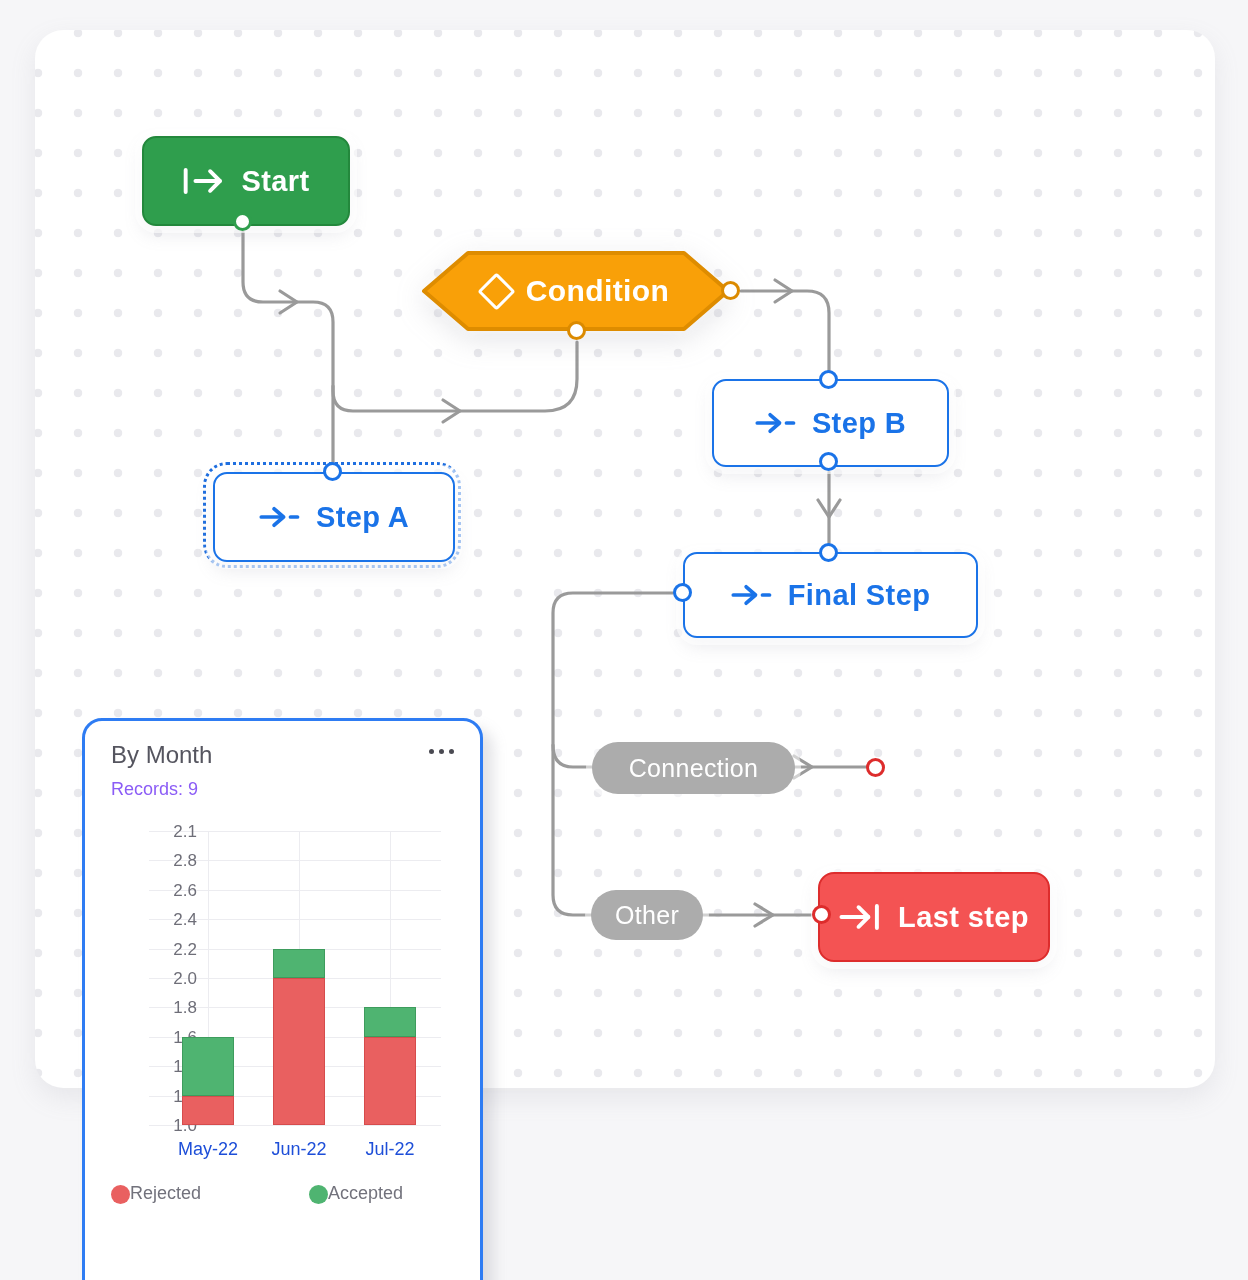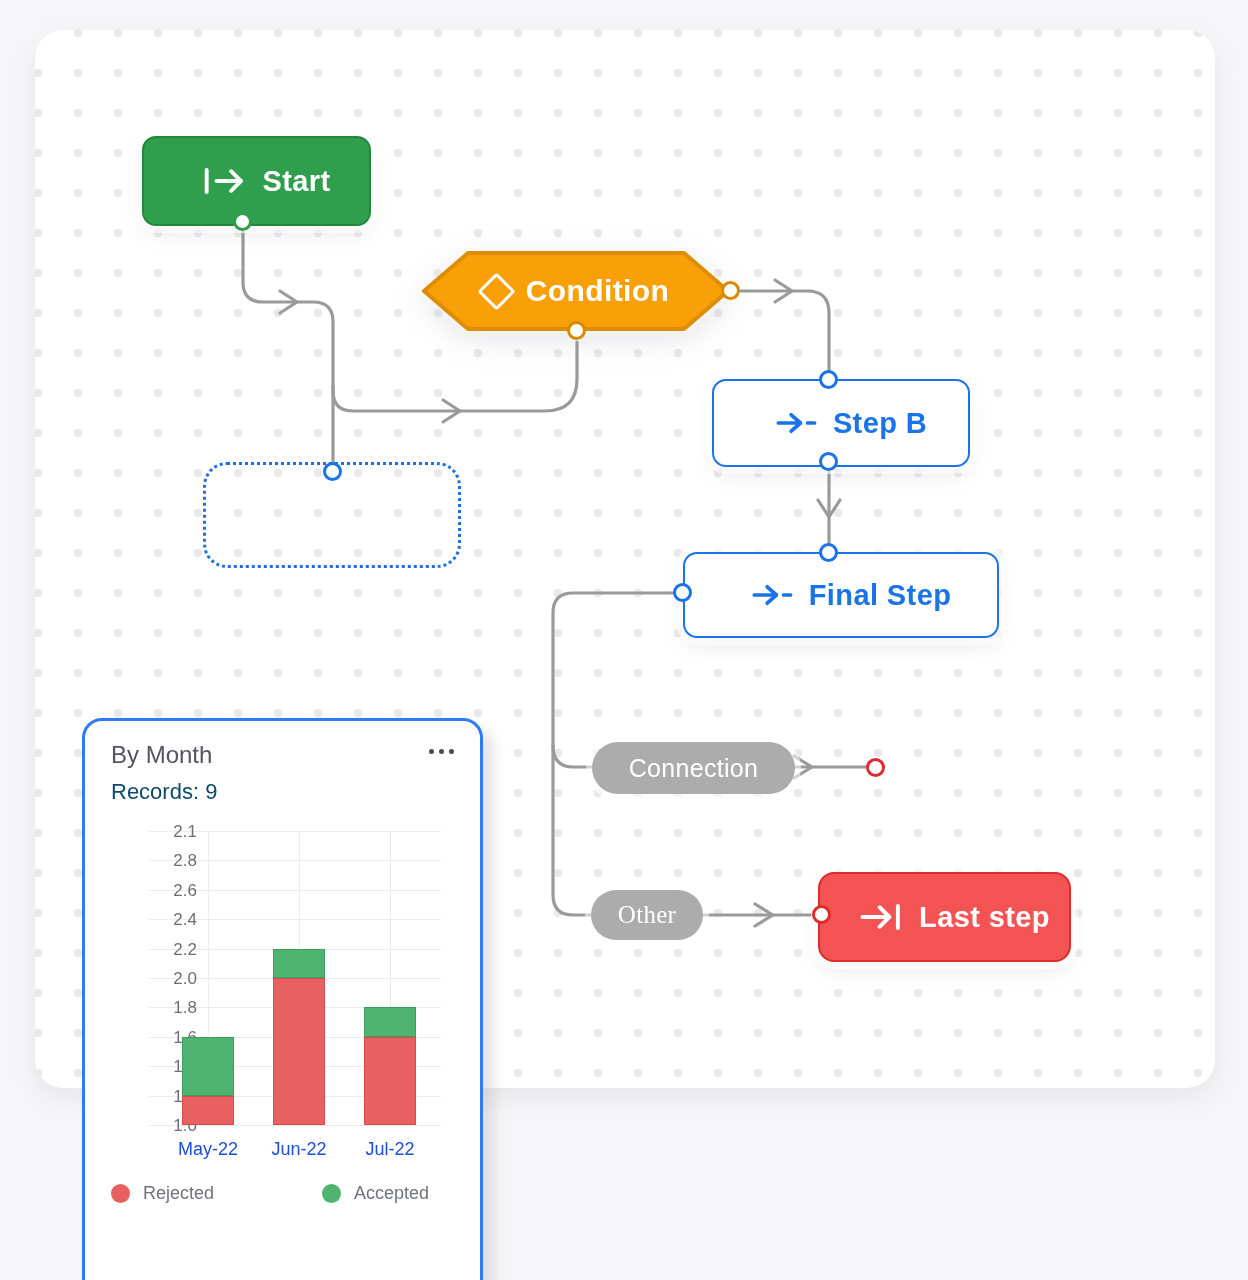--- a/index.html
+++ b/index.html
@@ -19,21 +19,20 @@
   svg.edges{position:absolute;left:0;top:0;z-index:1;}
   svg.edges path{fill:none;stroke:#9a9a9a;stroke-width:3.2;stroke-linecap:round;stroke-linejoin:round;}
 
   
   .flow-node{
     position:absolute;z-index:2;
     display:flex;align-items:center;justify-content:center;gap:15px;
     font-size:29px;font-weight:600;letter-spacing:.4px;
     border-radius:14px;
     box-shadow:0 0 0 7px rgba(255,255,255,.6), 0 8px 18px rgba(140,140,155,.18);
-    padding-left:21px;
   }
   .flow-node .icon{display:flex;align-items:center;}
   .node-start{left:107px;top:106px;width:204px;height:86px;background:#2F9E4D;border:2.5px solid #23883C;color:#fff;}
   .node-end{background:#F45353;border:2.5px solid #DD2C2C;color:#fff;border-radius:16px;}
   .node-finish{left:840px;top:697px;width:225px;height:84px;}
   .node-laststep{left:783px;top:842px;width:228px;height:86px;}
   .node-step{background:#fff;border:2.5px solid #1A73E8;color:#1A73E8;}
   .node-stepa{left:178px;top:442px;width:238px;height:86px;}
   .node-stepb{left:677px;top:349px;width:233px;height:84px;}
   .node-final{left:648px;top:522px;width:291px;height:82px;}
@@ -59,40 +58,40 @@
   .handle.blue{border-color:#1A73E8;} .handle.red{border-color:#DD2C2C;}
 
   
   .edge-pill{
     position:absolute;z-index:2;display:flex;align-items:center;justify-content:center;
     background:#ACACAC;color:#fff;border-radius:28px;
     font-size:25px;font-weight:500;letter-spacing:.3px;
     box-shadow:0 0 0 6px rgba(255,255,255,.55);
   }
   .pill-connection{left:557px;top:712px;width:203px;height:52px;}
-  .pill-other{left:556px;top:860px;width:112px;height:50px;font-family:Liberation Serif, serif;}
+  .pill-other{left:556px;top:860px;width:112px;height:50px;}
 
   
   .chart-card{
     position:absolute;left:82px;top:718px;width:401px;height:677px;z-index:5;
     background:#fff;border:3px solid #2E7CF3;border-radius:20px;box-sizing:border-box;
     box-shadow:10px 10px 14px rgba(150,150,160,.28);
   }
   .chart-title{position:absolute;left:26px;top:20px;font-size:24px;font-weight:500;color:#55555f;}
-  .chart-subtitle{position:absolute;left:26px;top:58px;font-size:22px;color:#0c4a6e;}
+  .chart-subtitle{position:absolute;left:26px;top:58px;font-size:18px;color:#8b5cf6;}
   .chart-menu{position:absolute;right:26px;top:28px;display:flex;gap:5px;cursor:pointer;}
   .chart-menu i{width:5px;height:5px;border-radius:50%;background:#4a4a52;display:block;}
   .plot{position:absolute;left:64px;top:110px;width:292px;height:294px;}
   .grid-h{position:absolute;left:0;width:100%;height:0;border-top:1.5px solid #ececf0;}
   .grid-v{position:absolute;top:0;height:100%;width:0;border-left:1.5px solid #ececf0;}
   .y-label{position:absolute;right:244px;font-size:17px;color:#6e6e78;transform:translateY(-9px);}
   .bar-seg{position:absolute;box-sizing:border-box;}
   .x-label{position:absolute;font-size:18px;color:#1d4ed8;transform:translateX(-50%);white-space:nowrap;}
   .legend{position:absolute;left:26px;top:462px;display:flex;gap:108px;}
-  .legend-item{display:flex;align-items:center;gap:13px;cursor:pointer;}
+  .legend-item{display:flex;align-items:flex-end;cursor:pointer;}
   .legend-swatch{width:19px;height:19px;border-radius:50%;}
   .legend-label{font-size:18px;color:#72727c;}
 </style>
 </head>
 <body>
 
 <div class="canvas">
 
   <svg class="edges" width="1180" height="1058" viewBox="0 0 1180 1058">
     <path d="M208 202 V252 Q208 272 228 272 H278 Q298 272 298 292 V437"></path>
@@ -127,20 +126,30 @@
     <svg class="hex" width="312" height="84" viewBox="0 0 312 84">
       <polygon points="4,42 48,4 264,4 308,42 264,80 48,80" fill="#F9A008" stroke="#DE8C00" stroke-width="4" stroke-linejoin="round"></polygon>
     </svg>
     <span class="diamond"></span>
     <span>Condition</span>
   </div>
   <div class="handle orange" style="left:686px;top:251px;"></div>
   <div class="handle orange" style="left:532px;top:291px;"></div>
 
   <div class="selection-box"></div>
+  <div class="flow-node node-step node-stepa">
+    <span class="icon">
+      <svg width="42" height="28" viewBox="0 0 36 24" fill="none" stroke="#1A73E8" stroke-width="3.2" stroke-linecap="round" stroke-linejoin="round">
+        <line x1="2" y1="12" x2="20" y2="12"></line>
+          <polyline points="13,5 21,12 13,19"></polyline>
+          <line x1="27" y1="12" x2="33" y2="12"></line>
+      </svg>
+    </span>
+    <span>Step A</span>
+  </div>
   <div class="handle blue" style="left:288px;top:432px;"></div>
 
   <div class="flow-node node-step node-stepb">
     <span class="icon">
       <svg width="42" height="28" viewBox="0 0 36 24" fill="none" stroke="#1A73E8" stroke-width="3.2" stroke-linecap="round" stroke-linejoin="round">
         <line x1="2" y1="12" x2="20" y2="12"></line>
           <polyline points="13,5 21,12 13,19"></polyline>
           <line x1="27" y1="12" x2="33" y2="12"></line>
       </svg>
     </span>

